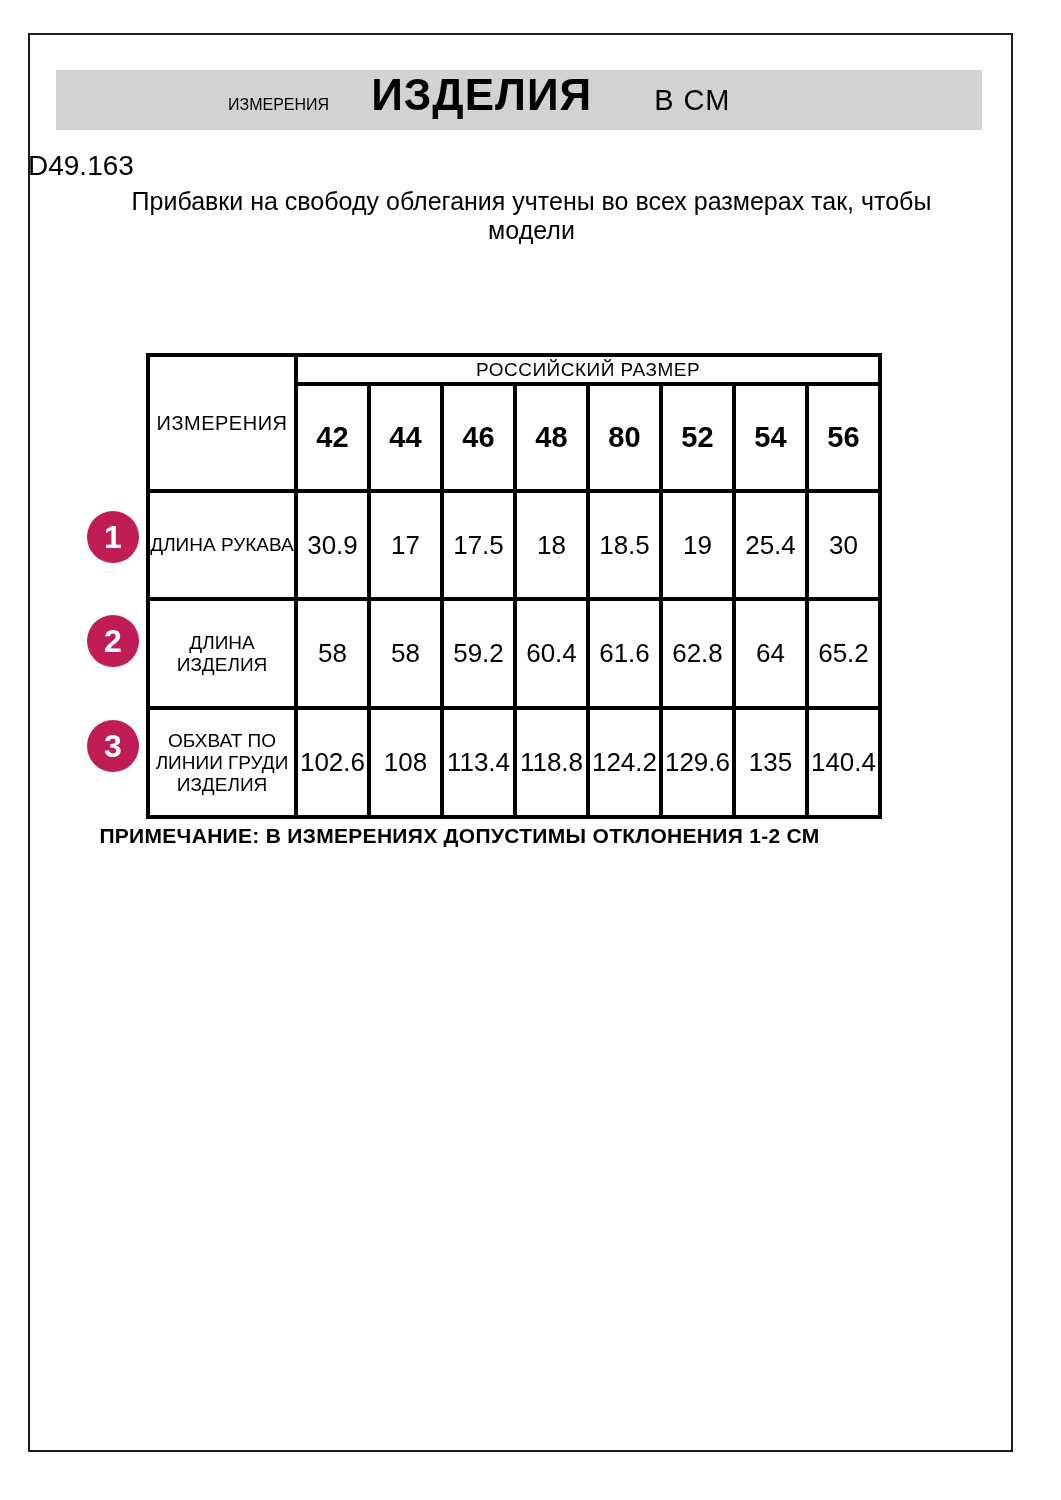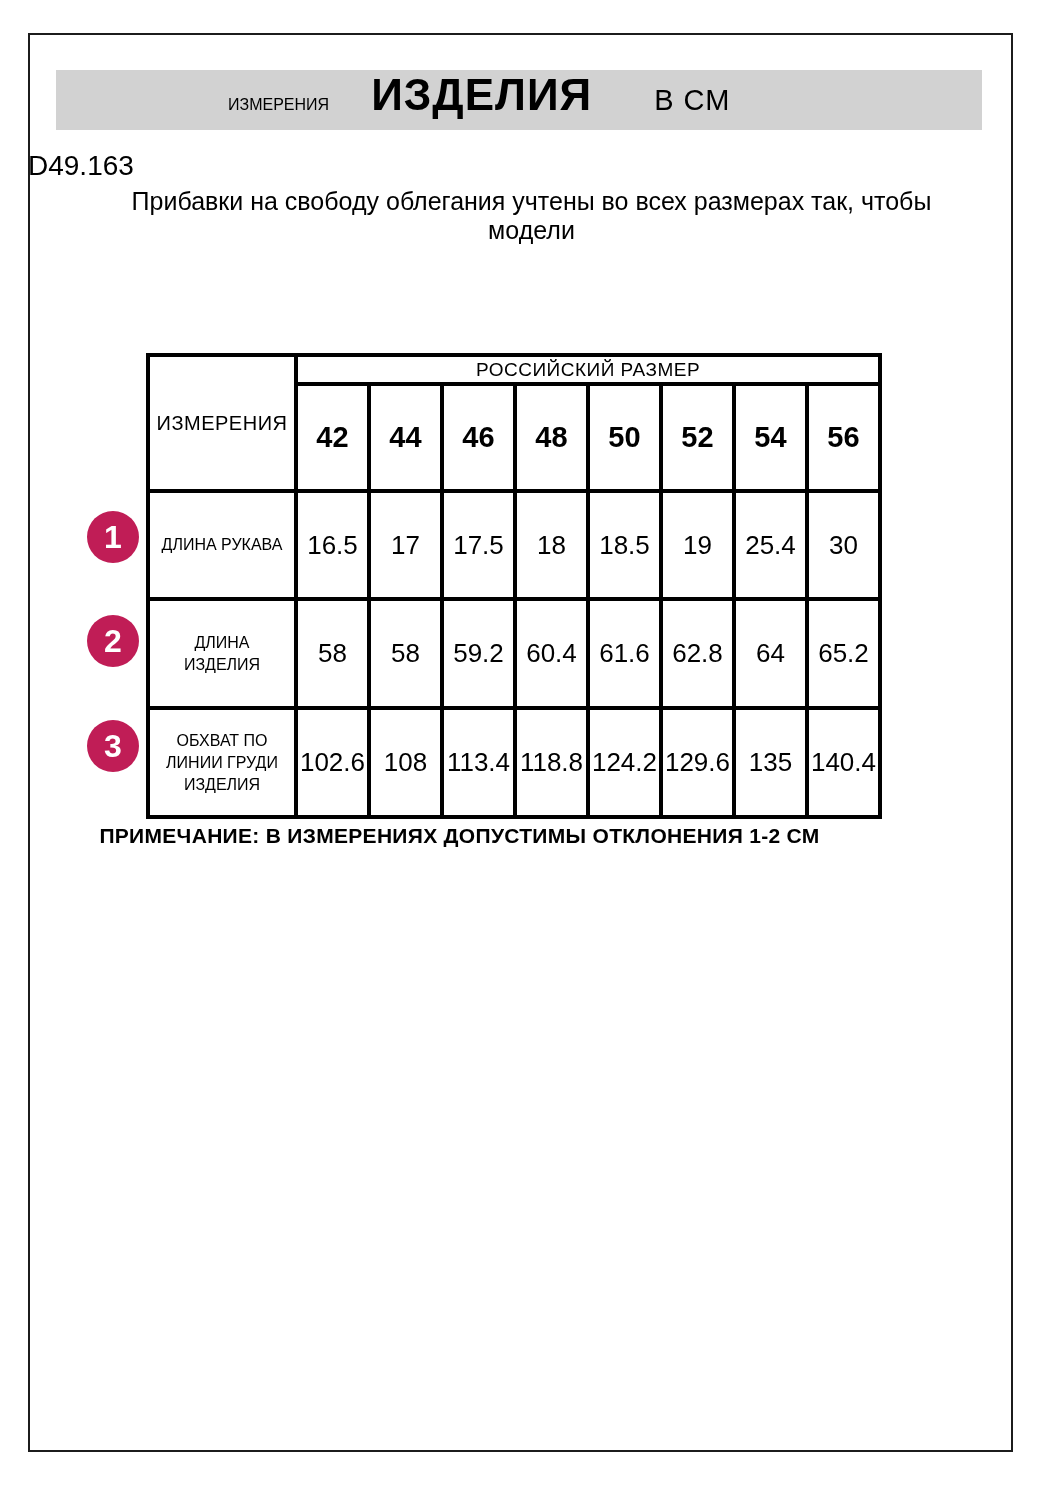--- a/index.html
+++ b/index.html
@@ -35,21 +35,21 @@
   .size-table td{
     border:4px solid #000000;text-align:center;vertical-align:middle;
     padding:0;
   }
   .col-label{width:148px;}
   .col-size{width:73px;}
   td.corner{font-size:20px;letter-spacing:0.5px;}
   td.group-header{font-size:19px;letter-spacing:0.5px;height:25px;}
   tr.row-sizes td{font-size:29px;font-weight:bold;height:103px;border-radius:25px;}
   tr.row-data td{font-size:26px;}
-  tr.row-data td.row-label{font-size:16px;white-space:pre-line;line-height:22px;}
+  tr.row-data td.row-label{font-size:19px;white-space:pre-line;line-height:22px;}
   tr.rd1 td{height:104px;}
   tr.rd2 td{height:105px;}
   tr.rd3 td{height:105px;}
   .circle{
     position:absolute;left:87px;width:52px;height:52px;border-radius:50%;
     background:#c01d56;color:#fff;font-size:32px;font-weight:bold;
     display:flex;align-items:center;justify-content:center;
   }
   .circle-1{top:511px;}
   .circle-2{top:615px;}
@@ -92,28 +92,28 @@
   <tbody>
     <tr class="row-group">
       <td class="corner" rowspan="2">ИЗМЕРЕНИЯ</td>
       <td class="group-header" colspan="8">РОССИЙСКИЙ РАЗМЕР</td>
     </tr>
     <tr class="row-sizes">
       <td>42</td>
       <td>44</td>
       <td>46</td>
       <td>48</td>
-      <td>50</td>
+      <td>80</td>
       <td>52</td>
       <td>54</td>
       <td>56</td>
     </tr>
     <tr class="row-data rd1">
       <td class="row-label">ДЛИНА РУКАВА</td>
-      <td>16.5</td>
+      <td>30.9</td>
       <td>17</td>
       <td>17.5</td>
       <td>18</td>
       <td>18.5</td>
       <td>19</td>
       <td>25.4</td>
       <td>30</td>
     </tr>
     <tr class="row-data rd2">
       <td class="row-label">ДЛИНА

